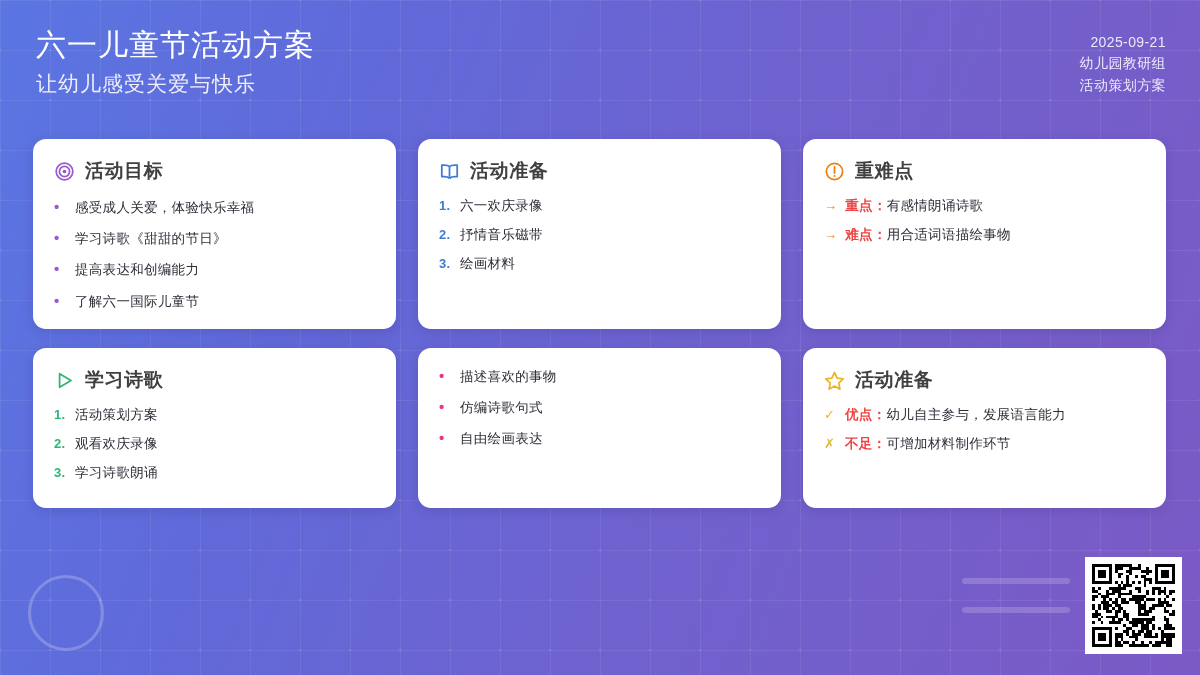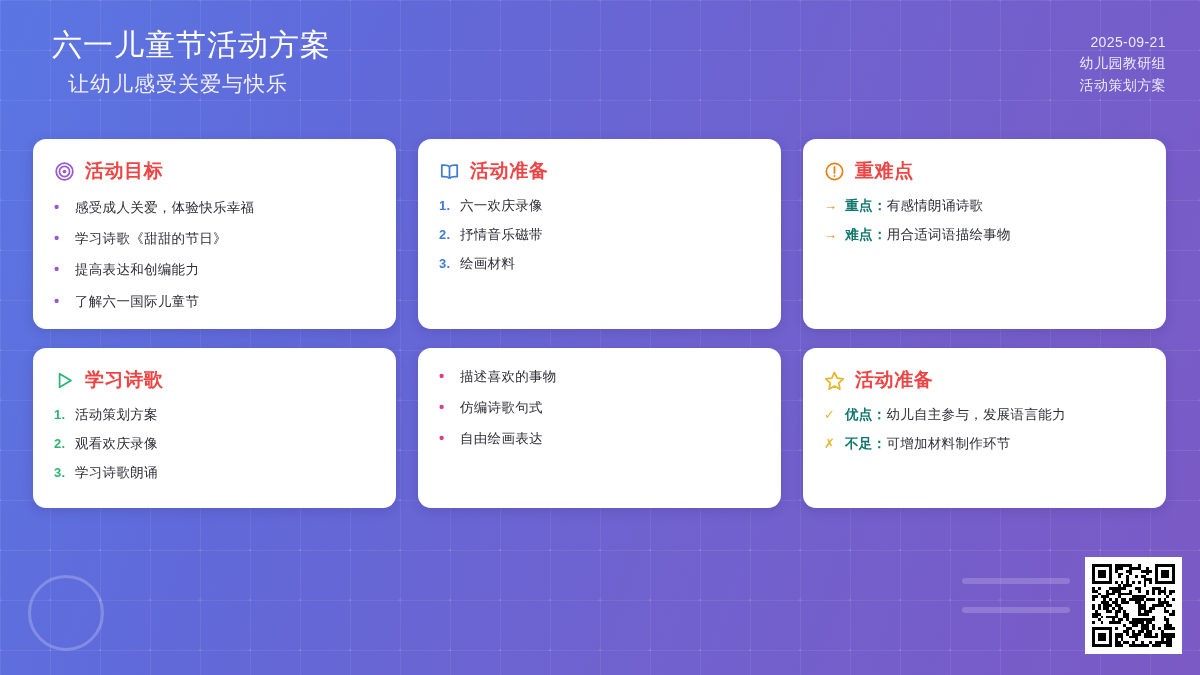--- a/index.html
+++ b/index.html
@@ -68,31 +68,29 @@
   }
 
   #header-left { display: flex; flex-direction: column; }
 
   #slide-title {
     font-size: 30px;
     line-height: 1.25;
     font-weight: 400;
     color: #ffffff;
     letter-spacing: 1px;
-    margin-left: 16px;
   }
 
   #slide-subtitle {
     margin-top: 6px;
     font-size: 21px;
     line-height: 1.3;
     font-weight: 400;
     color: #f0eefc;
     letter-spacing: 1px;
-    margin-left: 32px;
   }
 
   #header-right {
     display: flex;
     flex-direction: column;
     align-items: flex-end;
     padding-top: 6px;
   }
   #header-right > div {
     font-size: 14px;
@@ -137,21 +135,21 @@
     flex: 0 0 21px;
     display: flex;
     align-items: center;
     justify-content: center;
   }
   .card-icon svg { display: block; }
 
   .card-title {
     font-size: 19px;
     font-weight: 700;
-    color: #ef4444;
+    color: #404040;
     letter-spacing: 0.6px;
   }
 
   .card-list {
     list-style: none;
     display: flex;
     flex-direction: column;
     gap: 13px;
   }
 
@@ -167,21 +165,21 @@
 
   .marker {
     flex: 0 0 auto;
     font-size: 13px;
     line-height: 1.2;
     font-weight: 600;
     min-width: 13px;
   }
   .marker.dot { font-size: 15px; }
 
-  .item-strong { font-weight: 700; color: #0f766e; }
+  .item-strong { font-weight: 700; color: #ef4444; }
   .item-underline { text-underline-offset: 2px; }
 
   
 </style>
 </head>
 <body>
 
 <div id="slide">
 
   <div id="grid-overlay"></div>

